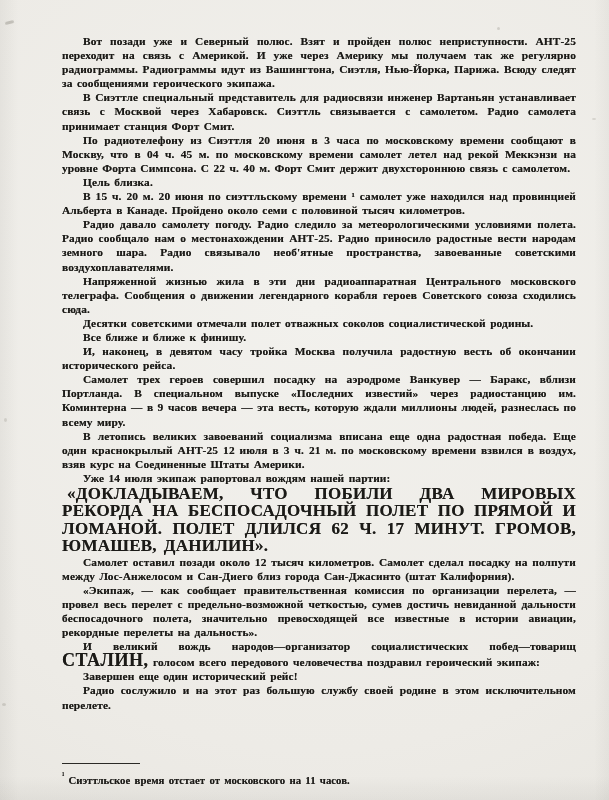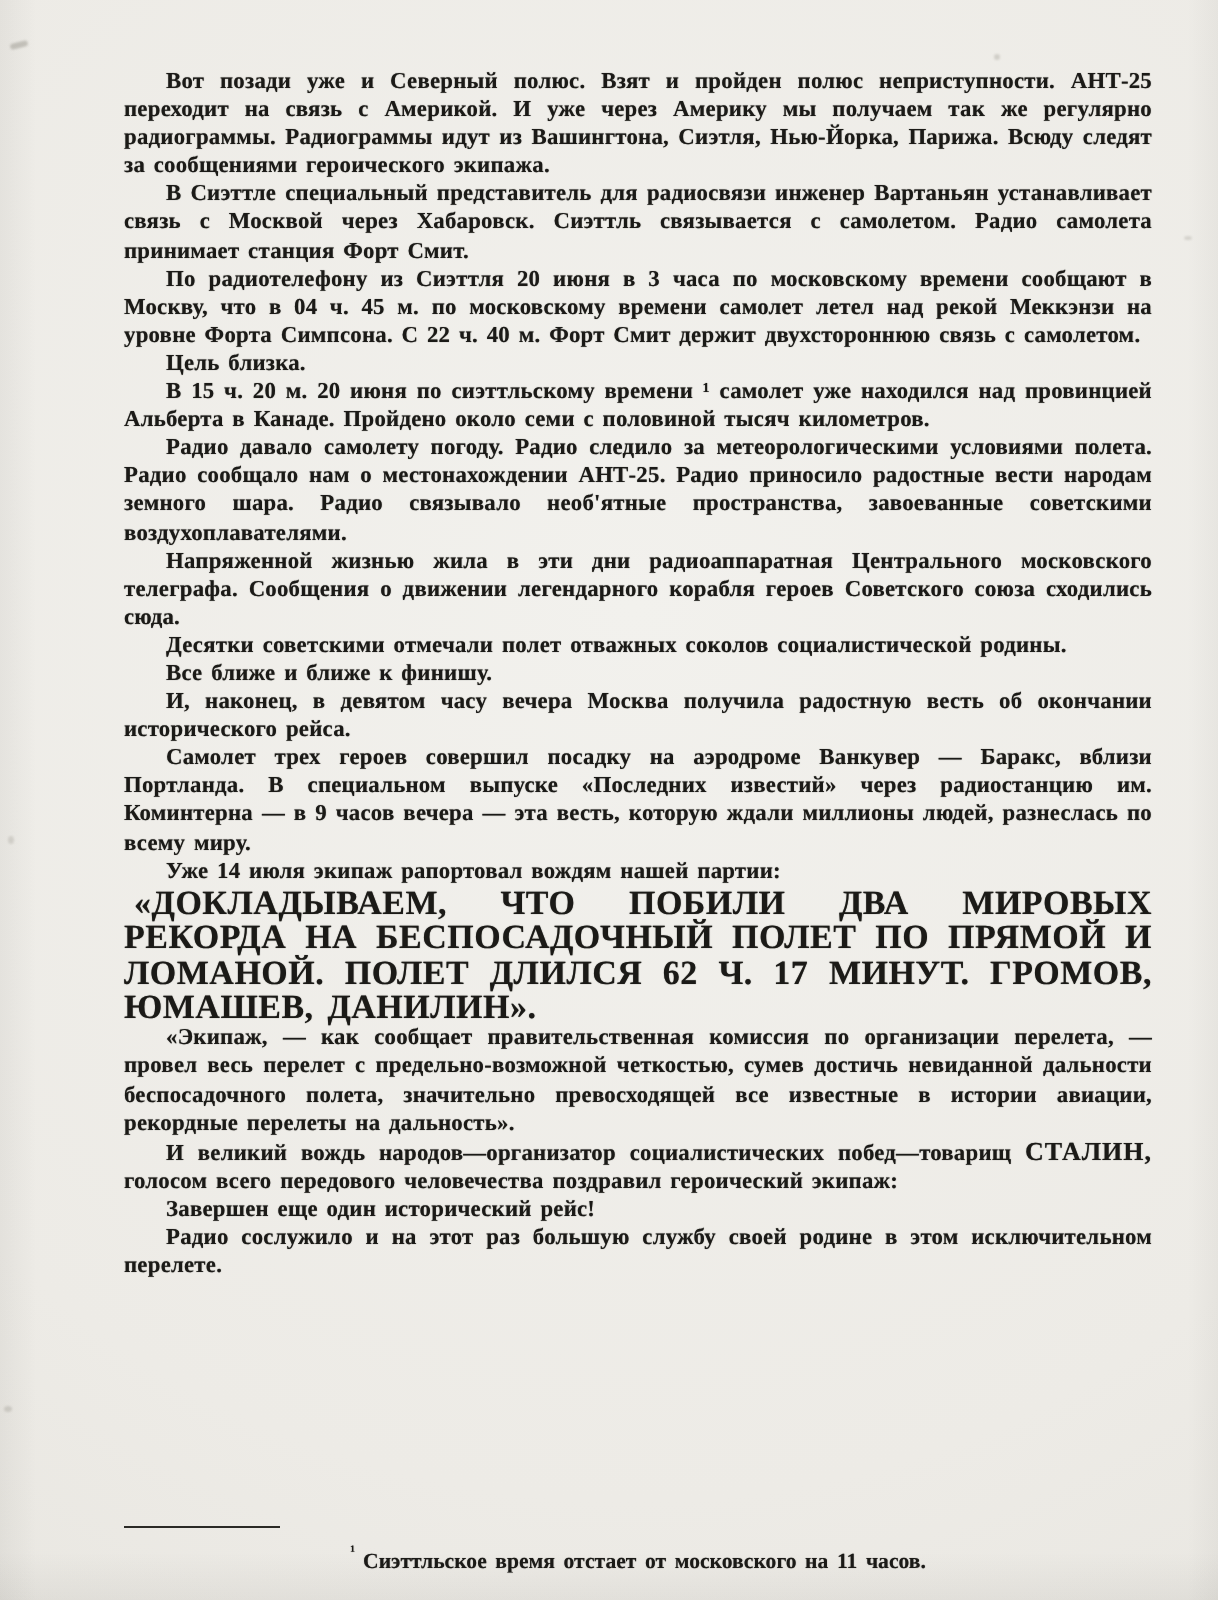--- a/index.html
+++ b/index.html
@@ -38,39 +38,38 @@
     font-size:17px;
     line-height:17.4px;
     word-spacing:2.4px;
     letter-spacing:.25px;
     hyphens:manual;
   }
   .column p.telegram{text-indent:5px;}
   .column p.quote-a{text-indent:21px;}
   .column p.quote-b{text-indent:27px;text-align-last:justify;}
   .stalin-name{
-    font-size:13px;
+    font-size:18px;
     letter-spacing:.5px;
   }
   .footnote-block{
     position:absolute;left:62px;top:763px;width:514px;
   }
   .footnote-rule{
     width:78px;height:0;
     border-top:1.7px solid #2b2a26;
     margin:0 0 5px 0;
   }
   .footnote{
     margin:0;
     font-weight:700;
     font-size:10.8px;
     line-height:13px;
     word-spacing:1.6px;
     text-shadow:0 0 .5px rgba(25,24,20,.6);
-    text-align:center;
   }
   .footnote sup{font-size:8px;vertical-align:6px;margin-right:4px;}
   
   .speck{position:absolute;background:#9b988f;border-radius:50%;pointer-events:none;}
   .speck.s1{left:5px;top:21px;width:9px;height:3px;border-radius:2px;transform:rotate(-14deg);opacity:.5;filter:blur(.4px);}
   .speck.s2{left:497px;top:27px;width:3px;height:3px;opacity:.35;filter:blur(.5px);}
   .speck.s3{left:592px;top:118px;width:4px;height:2px;opacity:.3;filter:blur(.5px);}
   .speck.s4{left:4px;top:418px;width:3px;height:4px;opacity:.3;filter:blur(.5px);}
   .speck.s5{left:2px;top:703px;width:4px;height:3px;opacity:.35;filter:blur(.5px);}
 </style>
@@ -89,24 +88,26 @@
   <div class="column">
     <p>Вот позади уже и Северный полюс. Взят и пройден полюс неприступности. АНТ-25 переходит на связь с Америкой. И уже через Америку мы получаем так же регулярно радиограммы. Радиограммы идут из Вашингтона, Сиэтля, Нью-Йорка, Парижа. Всюду следят за сообщениями героического экипажа.</p>
     <p>В Сиэттле специальный представитель для радиосвязи инженер Вартаньян устанавливает связь с Москвой через Хабаровск. Сиэттль связывается с самолетом. Радио самолета принимает станция Форт Смит.</p>
     <p>По радиотелефону из Сиэттля 20 июня в 3 часа по московскому времени сообщают в Москву, что в 04 ч. 45 м. по московскому времени самолет летел над рекой Меккэнзи на уровне Форта Симпсона. С 22 ч. 40 м. Форт Смит держит двухстороннюю связь с самолетом.</p>
     <p>Цель близка.</p>
     <p>В 15 ч. 20 м. 20 июня по сиэттльскому времени ¹ самолет уже находился над провинцией Альберта в Канаде. Пройдено около семи с половиной тысяч километров.</p>
     <p>Радио давало самолету погоду. Радио следило за метеорологическими условиями полета. Радио сообщало нам о местонахождении АНТ-25. Радио приносило радостные вести народам земного шара. Радио связывало необ'ятные пространства, завоеванные советскими воздухоплавателями.</p>
     <p>Напряженной жизнью жила в эти дни радиоаппаратная Центрального московского телеграфа. Сообщения о движении легендарного корабля героев Советского союза сходились сюда.</p>
     <p>Десятки советскими отмечали полет отважных соколов социалистической родины.</p>
     <p>Все ближе и ближе к финишу.</p>
-    <p>И, наконец, в девятом часу вечера Москва получила радостную весть об окончании исторического рейса.</p>
+    <p>И, наконец, в девятом часу тройка Москва получила радостную весть об окончании исторического рейса.</p>
     <p>Самолет трех героев совершил посадку на аэродроме Ванкувер — Баракс, вблизи Портланда. В специальном выпуске «Последних известий» через радиостанцию им. Коминтерна — в 9 часов вечера — эта весть, которую ждали миллионы людей, разнеслась по всему миру.</p>
+    <p>В летопись великих завоеваний социализма вписана еще одна радостная победа. Еще один краснокрылый АНТ-25 12 июля в 3 ч. 21 м. по московскому времени взвился в воздух, взяв курс на Соединенные Штаты Америки.</p>
     <p>Уже 14 июля экипаж рапортовал вождям нашей партии:</p>
     <p class="caps telegram">«ДОКЛАДЫВАЕМ, ЧТО ПОБИЛИ ДВА МИРОВЫХ РЕКОРДА НА БЕСПО­САДОЧНЫЙ ПОЛЕТ ПО ПРЯМОЙ И ЛОМАНОЙ. ПОЛЕТ ДЛИЛСЯ 62 Ч. 17 МИНУТ. ГРОМОВ, ЮМАШЕВ, ДАНИЛИН».</p>
+    <p>Самолет оставил позади около 12 тысяч километров. Самолет сделал посадку на полпути между Лос-Анжелосом и Сан-Диего близ города Сан-Джасинто (штат Калифорния).</p>
     <p>«Экипаж, — как сообщает правительственная комиссия по организации перелета, — провел весь перелет с предельно-возможной четкостью, сумев достичь невиданной дальности беспосадочного полета, значительно превосходящей все известные в истории авиации, рекордные перелеты на дальность».</p>
     <p><span>И великий вождь народов—организатор социалистических побед—товарищ </span><span class="stalin-name">СТАЛИН,</span><span> голосом всего передового человечества поздравил героический экипаж:</span></p>
     <p>Завершен еще один исторический рейс!</p>
     <p>Радио сослужило и на этот раз большую службу своей родине в этом исключительном перелете.</p>
   </div>
 
   <div class="footnote-block">
     <div class="footnote-rule"></div>
     <p class="footnote"><sup>¹</sup><span>Сиэттльское время отстает от московского на 11 часов.</span></p>
   </div>

